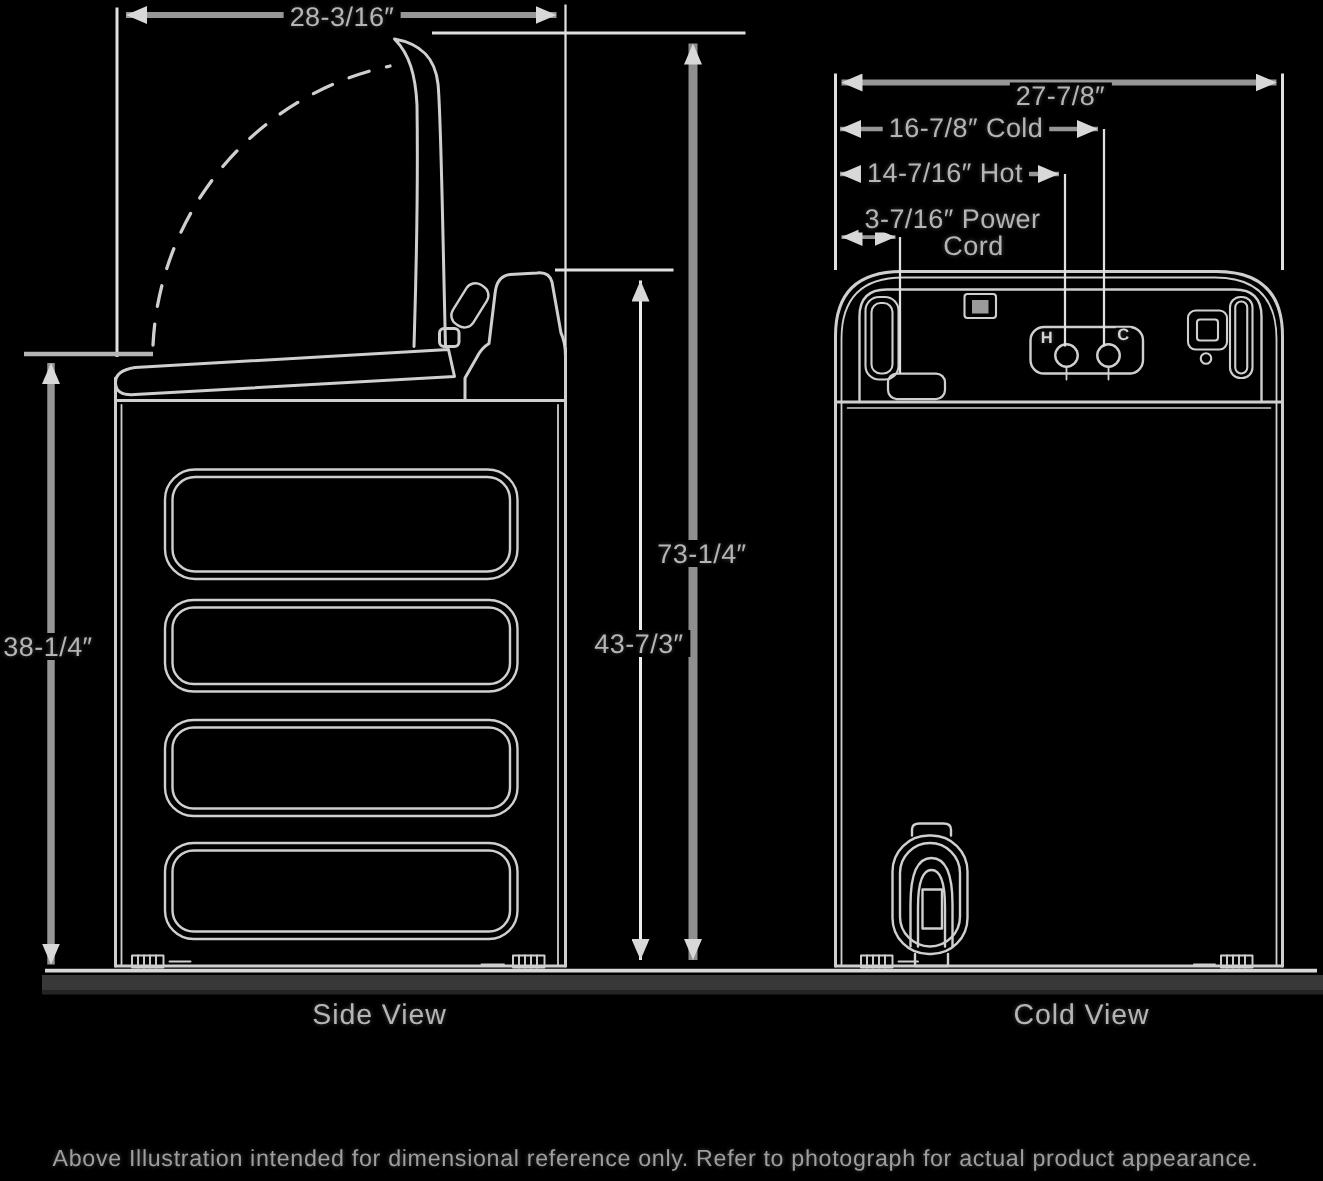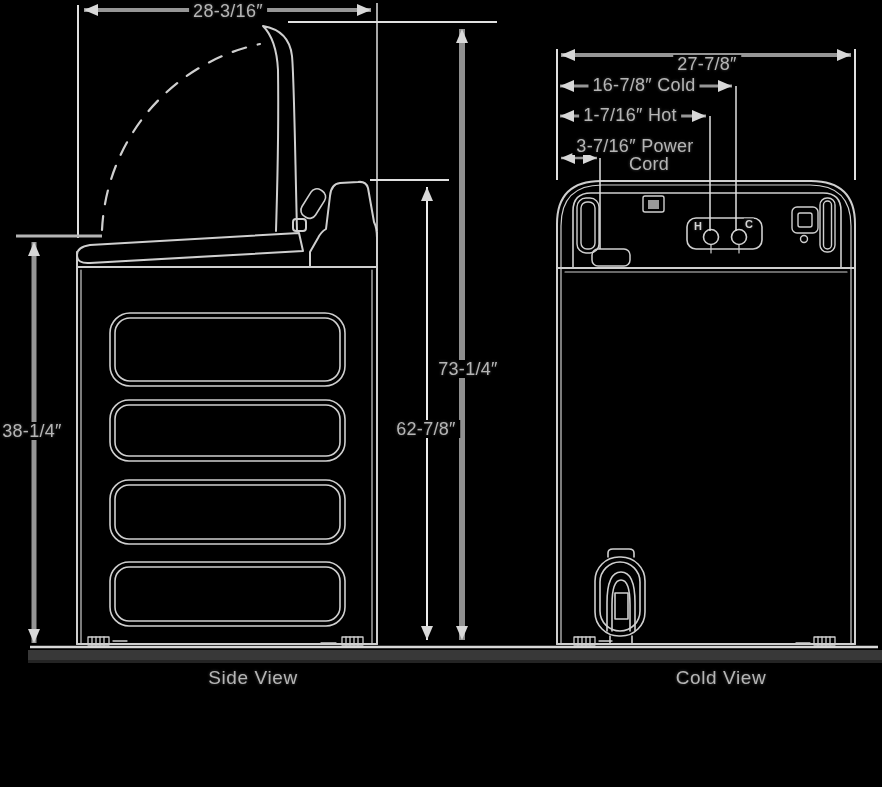--- a/index.html
+++ b/index.html
@@ -163,29 +163,30 @@
 
   <g>
     <path d="M30,647 H878" stroke="#d8d8d8" stroke-width="2.5" fill="none"></path>
     <rect x="28" y="650" width="854" height="12" fill="#383838"></rect>
     <rect x="28" y="660" width="854" height="3" fill="#242424"></rect>
   </g>
 </svg>
 
 <span class="lbl" style="left:228px;top:11px">28-3/16″</span>
 <span class="lbl" style="left:468px;top:369px">73-1/4″</span>
-<span class="lbl" style="left:426px;top:429px">62-7/8″</span>
+<span class="lbl" style="left:426px;top:429px">43-7/3″</span>
 <span class="lbl" style="left:32px;top:431px">38-1/4″</span>
 
 <span class="lbl" style="left:707px;top:64px">27-7/8″</span>
 <span class="lbl" style="left:644px;top:85px">16-7/8″ Cold</span>
-<span class="lbl" style="left:630px;top:115px">1-7/16″ Hot</span>
+<span class="lbl" style="left:630px;top:115px">14-7/16″ Hot</span>
 <span class="lbl twoline" style="left:635px;top:146px">3-7/16″ Power</span>
 <span class="lbl twoline" style="left:649px;top:164px">Cord</span>
 
 <span class="lbl small" style="left:698px;top:226px">H</span>
 <span class="lbl small" style="left:749px;top:224px">C</span>
 
 <span class="lbl view" style="left:253px;top:677px">Side View</span>
 <span class="lbl view" style="left:721px;top:677px">Cold View</span>
 
+<span class="lbl note" style="left:437px;top:773px">Above Illustration intended for dimensional reference only. Refer to photograph for actual product appearance.</span>
 
 </div>
 
 </body></html>

